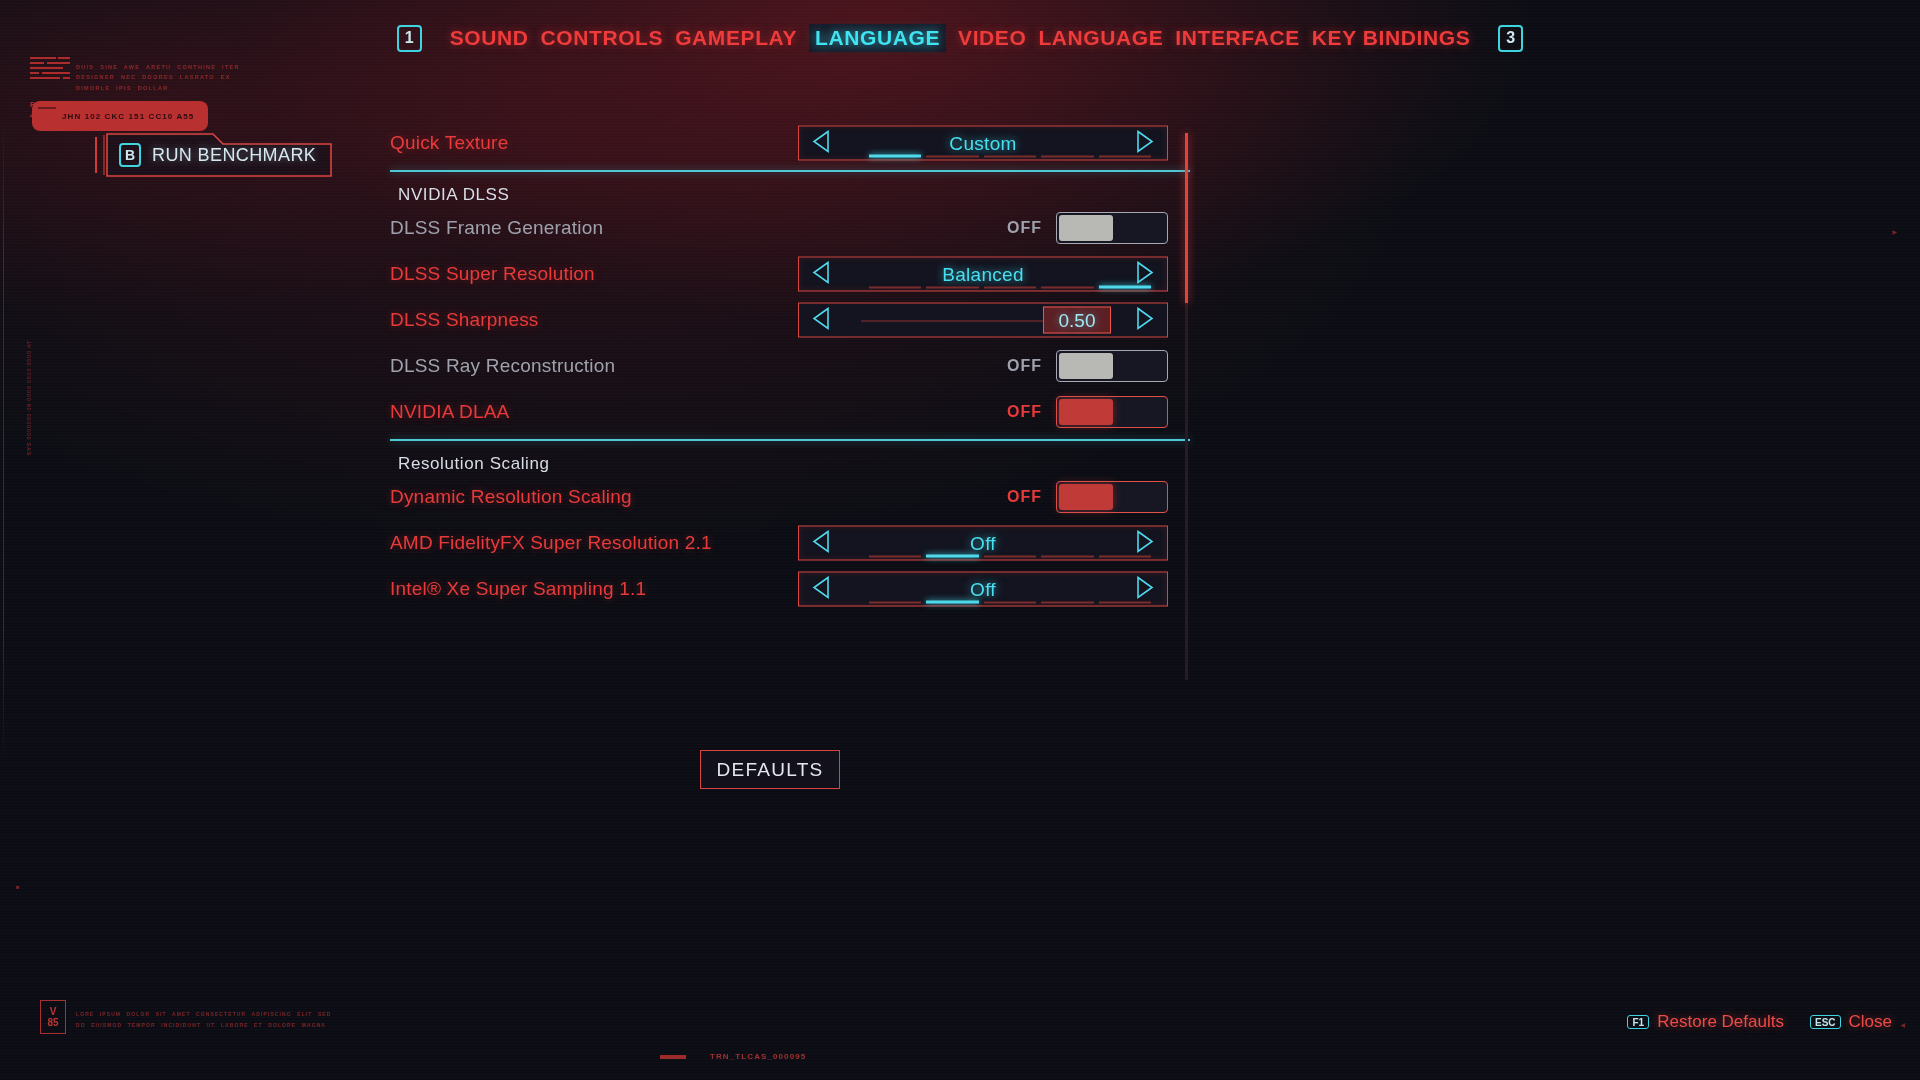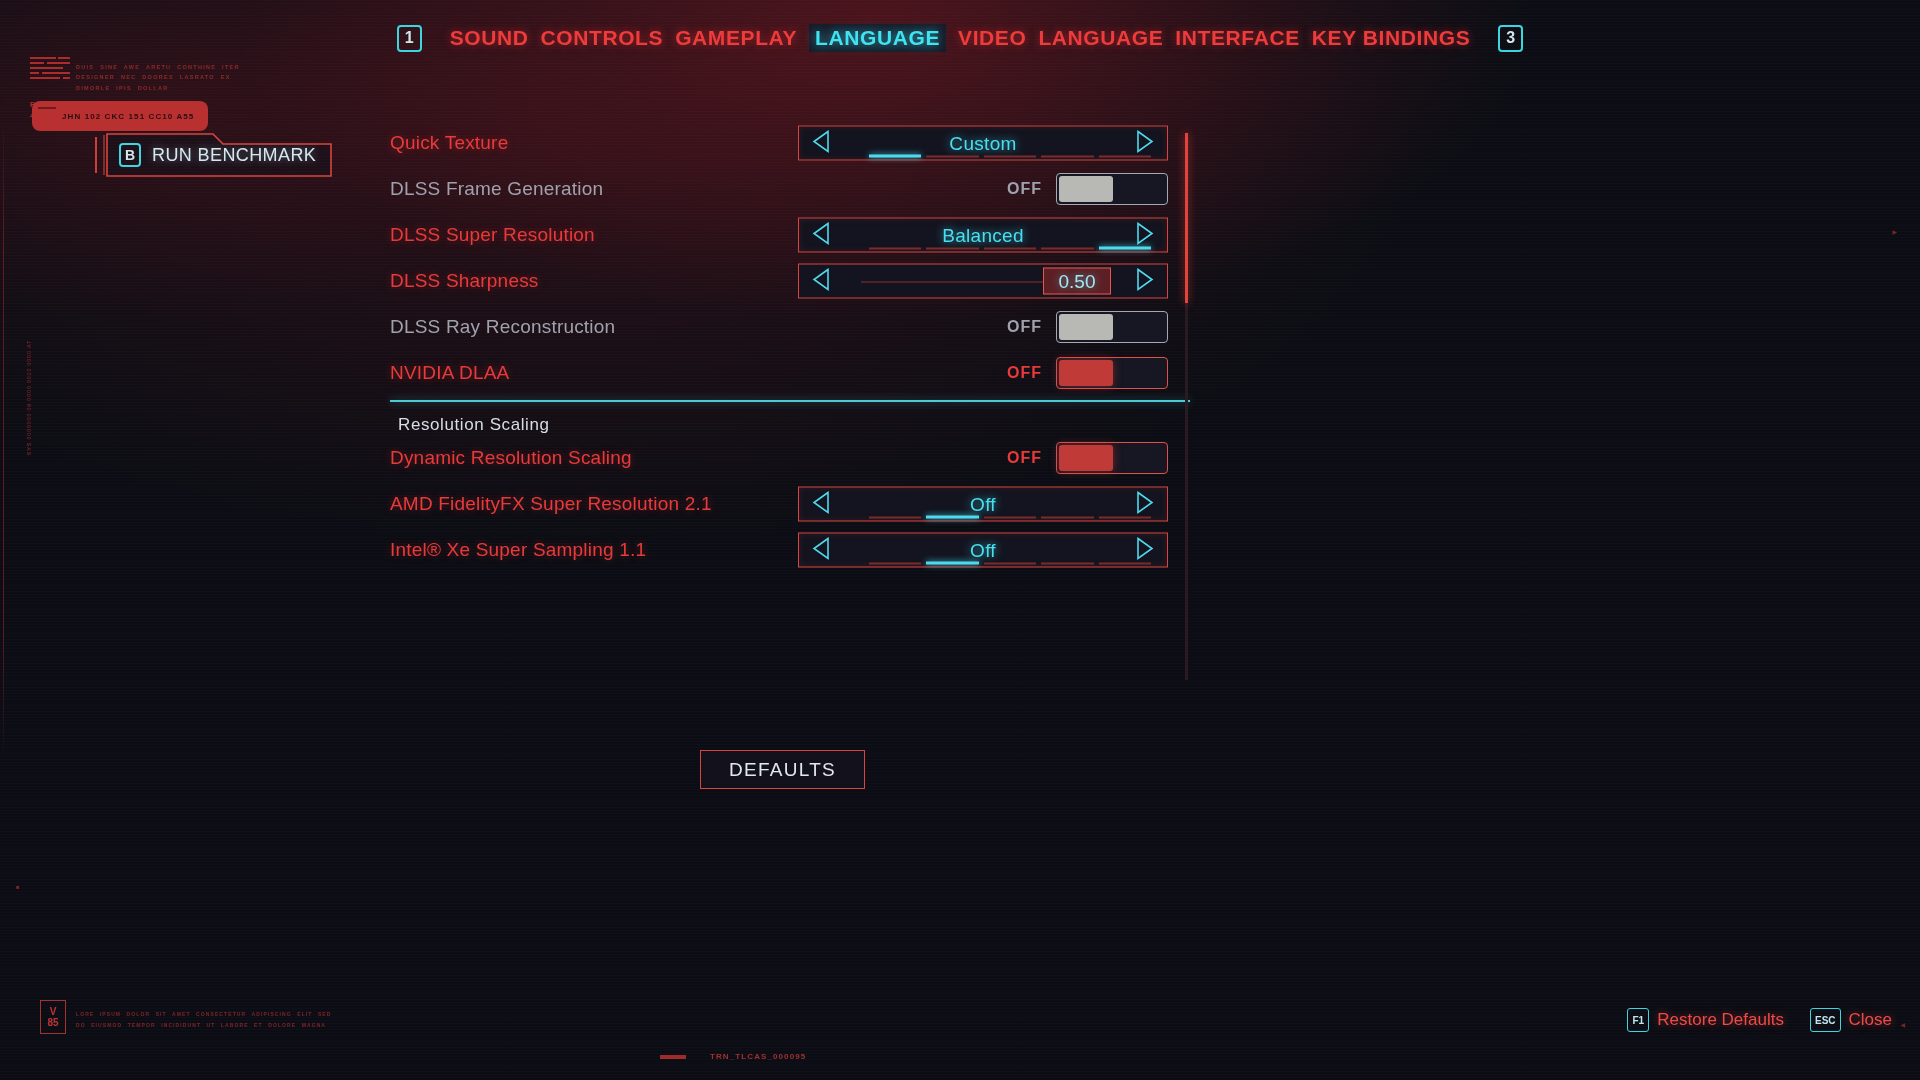--- a/index.html
+++ b/index.html
@@ -158,31 +158,31 @@
     padding:13px 0 0 8px; }
 
   
   #scrollbar { position:absolute; left:1185px; top:133px; width:3px; height:547px;
     background:#2a1b22; z-index:5; }
   #scrollbar .thumb { position:absolute; left:0; top:0; width:3px; height:170px;
     background:#e2443c; box-shadow:0 0 8px rgba(226,68,60,.7); }
 
   
   #defaults-btn {
-    position:absolute; left:700px; top:750px; width:165px; height:39px;
+    position:absolute; left:700px; top:750px; width:140px; height:39px;
     border:1px solid #d8443e; background:rgba(22,20,32,.55);
     display:flex; align-items:center; justify-content:center;
     font-size:19px; color:#e2e7ef; letter-spacing:1.3px; z-index:6;
   }
 
   
   #footer-hints { position:absolute; right:28px; bottom:48px; display:flex; align-items:center; gap:26px; z-index:6; }
   .hint { display:flex; align-items:center; gap:8px; }
   .hint .cap {
-    min-width:22px; height:24px; padding:0 4px;
+    min-width:22px; height:14px; padding:0 4px;
     border:1px solid #3fd5e0; border-radius:3px;
     color:#bfe6ec; font-size:10px; font-weight:bold;
     display:flex; align-items:center; justify-content:center;
   }
   .hint .txt { font-size:17px; color:#ef4a46; text-shadow:0 0 8px rgba(235,70,66,.5); }
 
   
   #v-badge { position:absolute; left:40px; bottom:46px; width:26px; height:34px;
     border:1px solid #a8302f; display:flex; flex-direction:column;
     align-items:center; justify-content:center; color:#c03634;
@@ -270,20 +270,24 @@
           <span class="ticks">
             <i class="on"></i>
             <i class=""></i>
             <i class=""></i>
             <i class=""></i>
             <i class=""></i>
           </span>
         </div>
       </div>
     </div>
+    <div class="section">
+      <div class="divider"></div>
+      <div class="sec-title">NVIDIA DLSS</div>
+    </div>
     <div class="row">
       <div class="row-label disabled">DLSS Frame Generation</div>
       <div class="row-ctrl">
         <div class="toggle-wrap">
           <span class="toggle-off-label disabled">OFF</span>
           <span class="toggle disabled">
             <span class="knob"></span>
           </span>
         </div>
       </div>

